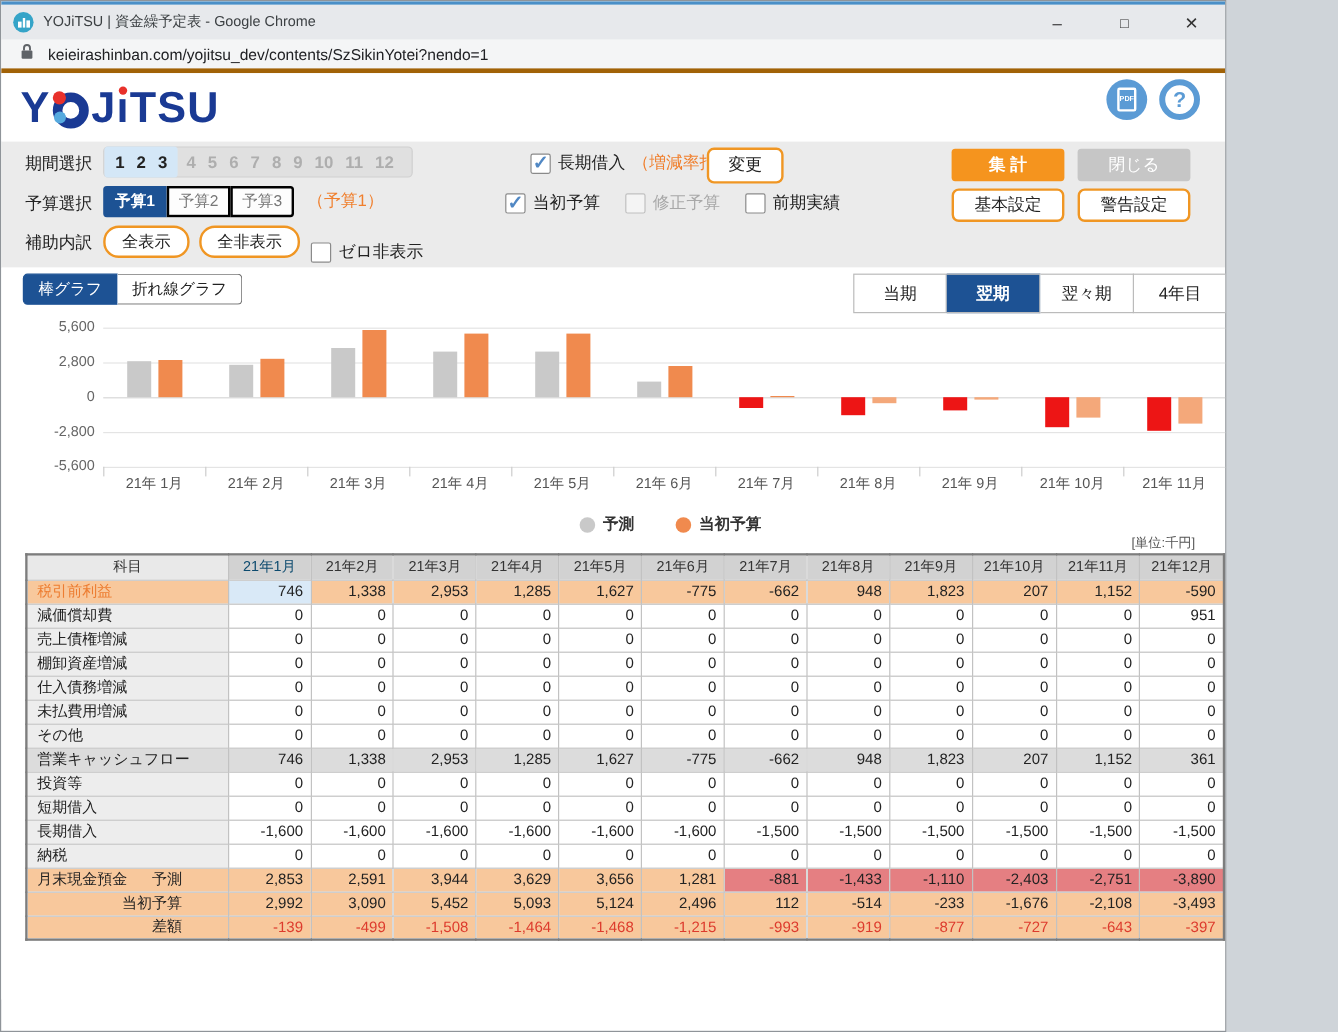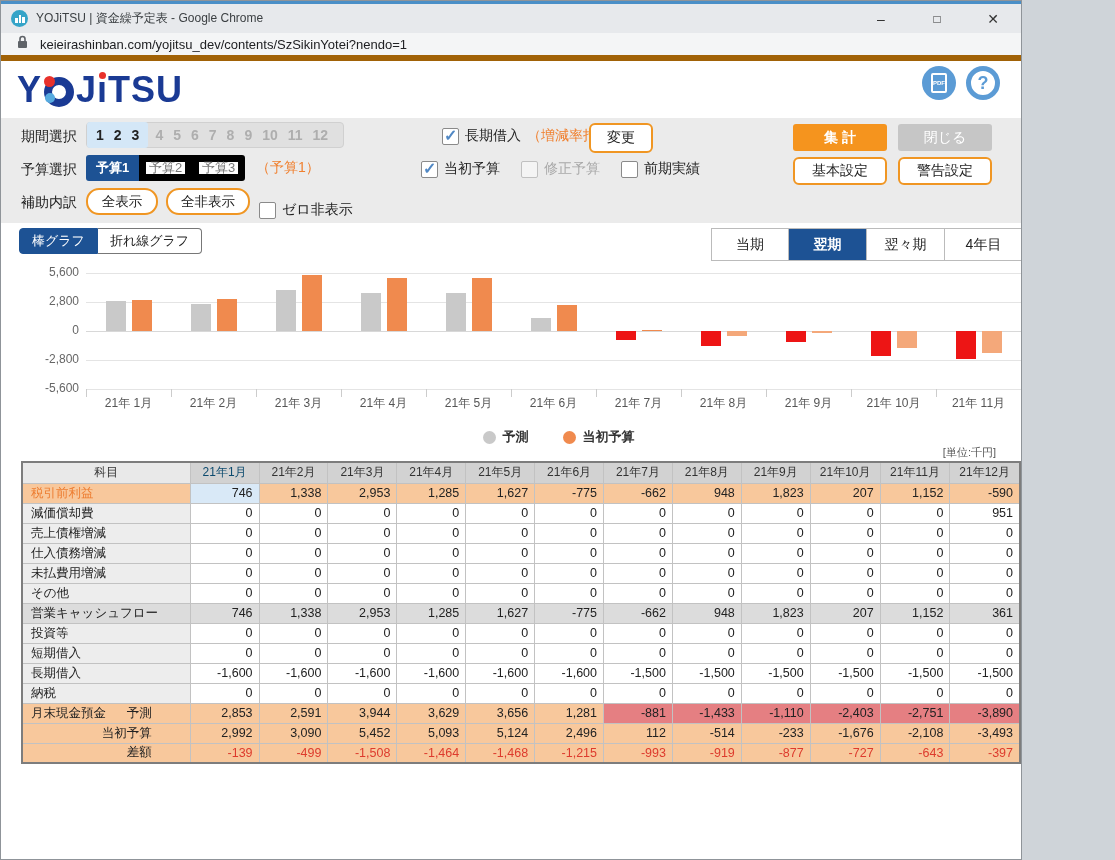--- a/index.html
+++ b/index.html
@@ -13,21 +13,21 @@
   .title-icon i { position:absolute; bottom:4px; width:2.5px; background:#fff; }
   .title-icon i:nth-child(1){ left:4px; height:5px; }
   .title-icon i:nth-child(2){ left:7.5px; height:8px; }
   .title-icon i:nth-child(3){ left:11px; height:6px; }
   .title-text { font-size:12px; color:#3c4043; }
   .win-controls { position:absolute; right:8px; top:0; height:29px; display:flex; align-items:center; gap:36px; padding-right:10px; }
   .win-btn { font-size:14px; color:#333; width:20px; text-align:center; cursor:default; }
   .win-btn.max { font-size:12px; }
 
   
-  .urlbar { height:28px; background:#f4f5f6; border-bottom:6px solid #a16207; display:flex; align-items:center; padding:0 16px; }
+  .urlbar { height:28px; background:#f4f5f6; border-bottom:4px solid #a16207; display:flex; align-items:center; padding:0 16px; }
   .lock { margin-right:12px; display:inline-block; }
   .url-text { font-size:13px; color:#202124; }
 
   
   .logo-row { height:57px; background:#fff; position:relative; }
   .logo { position:absolute; left:16px; top:8px; display:flex; align-items:center; font-weight:800; font-size:36px; color:#1a3a94; letter-spacing:1px; }
   .logo .oshape { width:30px; height:30px; border:8px solid #1a3a94; border-radius:50%; margin:0 2px; position:relative; top:2px; }
   .logo .oshape .reddot { position:absolute; left:-8px; top:-9px; width:11px; height:11px; border-radius:50%; background:#e8312b; }
   .logo .oshape .bluedot { position:absolute; left:-7px; bottom:-4px; width:10px; height:10px; border-radius:50%; background:#56aadf; }
   .logo .idot { position:relative; }
@@ -47,21 +47,21 @@
   .ctl-label { position:absolute; left:20px; width:62px; }
   .row1 { top:10px; } .row2 { top:43px; } .row3 { top:76px; }
 
   .month-seg { position:absolute; left:85px; top:4px; height:26px; background:#e0e0e0; border:1px solid #d0d0d0; border-radius:4px; display:flex; align-items:center; padding:0 8px 0 0; }
   .sel-group { background:#d4e7f7; border-radius:3px; height:26px; display:flex; align-items:center; padding:0 4px; }
   .rest-group { display:flex; align-items:center; padding:0 2px; }
   .mnum { padding:0 5px; font-weight:bold; font-size:14px; color:#222; cursor:pointer; }
   .mnum.dim { color:#aeaeae; }
 
   .budget-group { position:absolute; left:85px; top:37px; display:flex; }
-  .budget-btn { width:53px; height:26px; display:flex; align-items:center; justify-content:center; background:#fdfdfd; border:7px solid #000000; color:#777; font-size:13px; cursor:pointer; }
+  .budget-btn { width:53px; height:26px; display:flex; align-items:center; justify-content:center; background:#fdfdfd; border:2px solid #000000; color:#777; font-size:13px; cursor:pointer; }
   .budget-btn:first-child { border-radius:3px 0 0 3px; }
   .budget-btn:last-child { border-radius:0 3px 3px 0; }
   .budget-btn.active { background:#1d5294; border-color:#1d5294; color:#fff; font-weight:bold; }
   .orange-note { color:#f07f2d; font-size:14px; }
   .note-budget { position:absolute; left:255px; top:41px; }
 
   .pill-btn { height:27px; background:#fff; border:2px solid #f09623; border-radius:13px; display:flex; align-items:center; justify-content:center; font-size:13.5px; color:#222; cursor:pointer; }
   .btn-showall { position:absolute; left:85px; top:70px; width:72px; }
   .btn-hideall { position:absolute; left:165px; top:70px; width:84px; }
 
@@ -409,20 +409,35 @@
             <td class="val">0</td>
             <td class="val">0</td>
             <td class="val">0</td>
             <td class="val">0</td>
             <td class="val">0</td>
             <td class="val">0</td>
             <td class="val">0</td>
             <td class="val">0</td>
           </tr>
           <tr class="r-normal">
+            <td class="lab">棚卸資産増減</td>
+            <td class="val">0</td>
+            <td class="val">0</td>
+            <td class="val">0</td>
+            <td class="val">0</td>
+            <td class="val">0</td>
+            <td class="val">0</td>
+            <td class="val">0</td>
+            <td class="val">0</td>
+            <td class="val">0</td>
+            <td class="val">0</td>
+            <td class="val">0</td>
+            <td class="val">0</td>
+          </tr>
+          <tr class="r-normal">
             <td class="lab">仕入債務増減</td>
             <td class="val">0</td>
             <td class="val">0</td>
             <td class="val">0</td>
             <td class="val">0</td>
             <td class="val">0</td>
             <td class="val">0</td>
             <td class="val">0</td>
             <td class="val">0</td>
             <td class="val">0</td>

